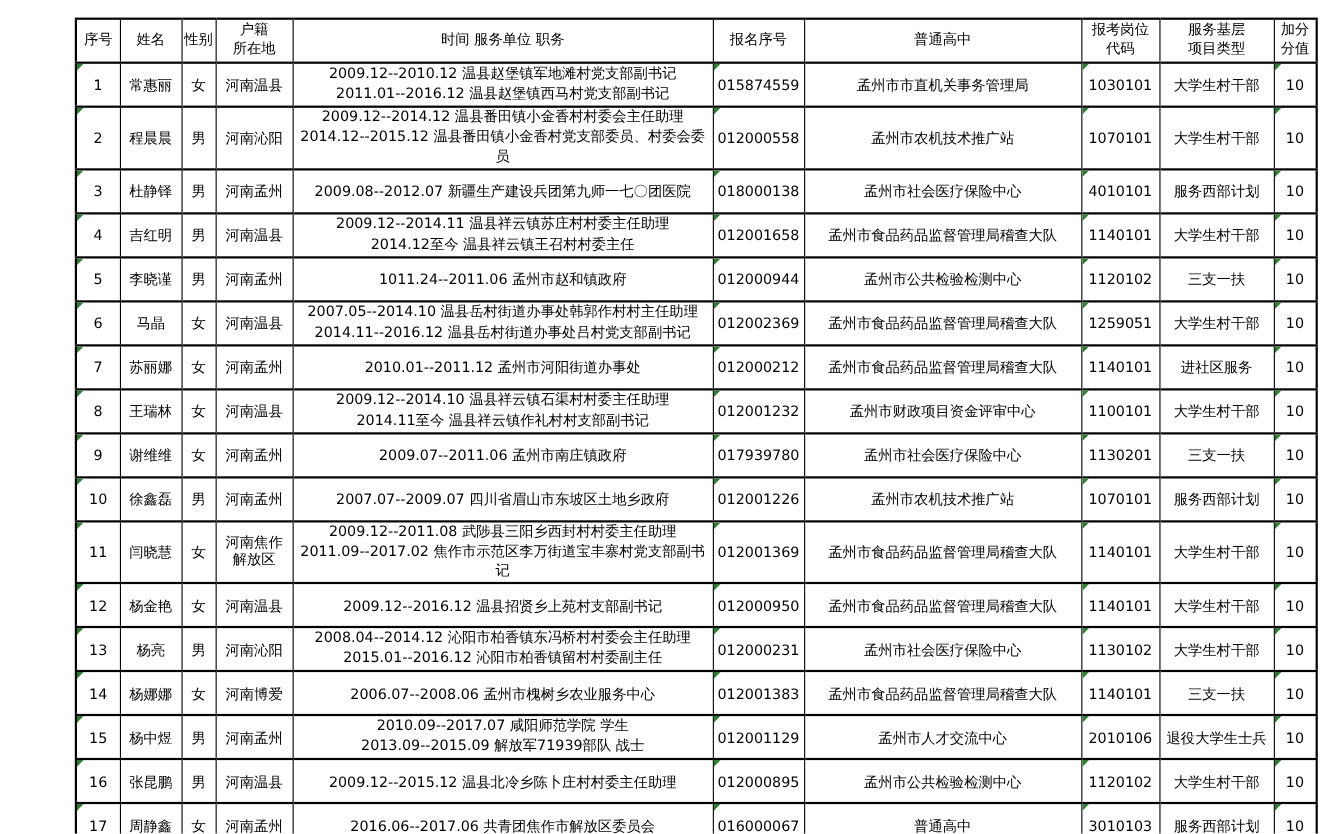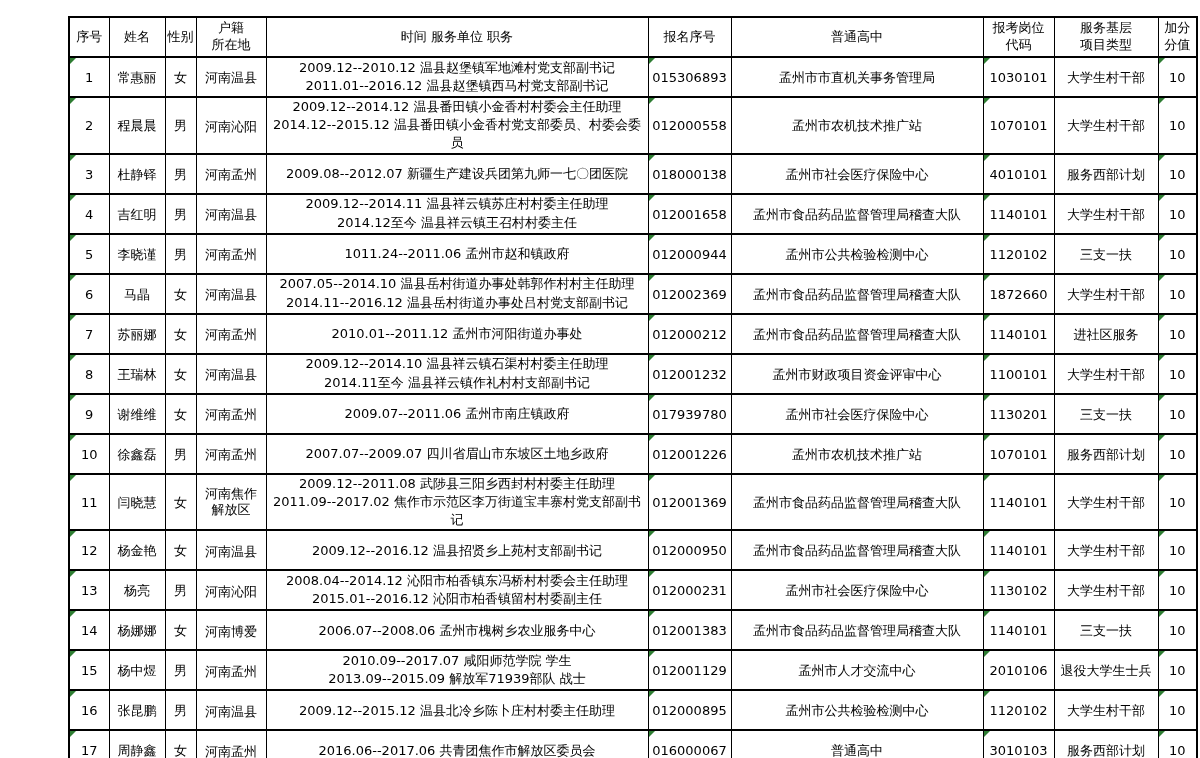--- a/index.html
+++ b/index.html
@@ -116,21 +116,21 @@
     </td>
     <td class="col-home">
       <span class="val">河南温县</span>
     </td>
     <td class="col-service">
       <span class="val">2009.12--2010.12 温县赵堡镇军地滩村党支部副书记
 2011.01--2016.12 温县赵堡镇西马村党支部副书记</span>
     </td>
     <td class="col-reg">
       <span class="tri"></span>
-      <span class="val">015306893</span>
+      <span class="val">015874559</span>
     </td>
     <td class="col-unit">
       <span class="val">孟州市市直机关事务管理局</span>
     </td>
     <td class="col-code">
       <span class="tri"></span>
       <span class="val">1030101</span>
     </td>
     <td class="col-type">
       <span class="val">大学生村干部</span>
@@ -306,21 +306,21 @@
     </td>
     <td class="col-reg">
       <span class="tri"></span>
       <span class="val">012002369</span>
     </td>
     <td class="col-unit">
       <span class="val">孟州市食品药品监督管理局稽查大队</span>
     </td>
     <td class="col-code">
       <span class="tri"></span>
-      <span class="val">1872660</span>
+      <span class="val">1259051</span>
     </td>
     <td class="col-type">
       <span class="val">大学生村干部</span>
     </td>
     <td class="col-bonus">
       <span class="tri"></span>
       <span class="val">10</span>
     </td>
   </tr>
         <tr>

